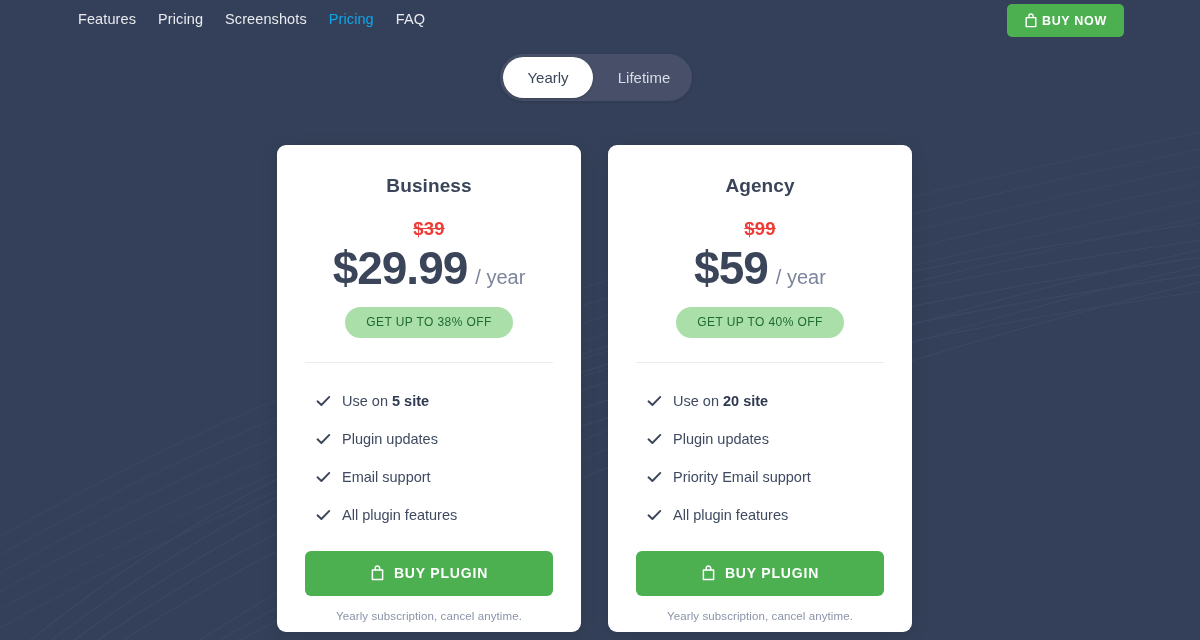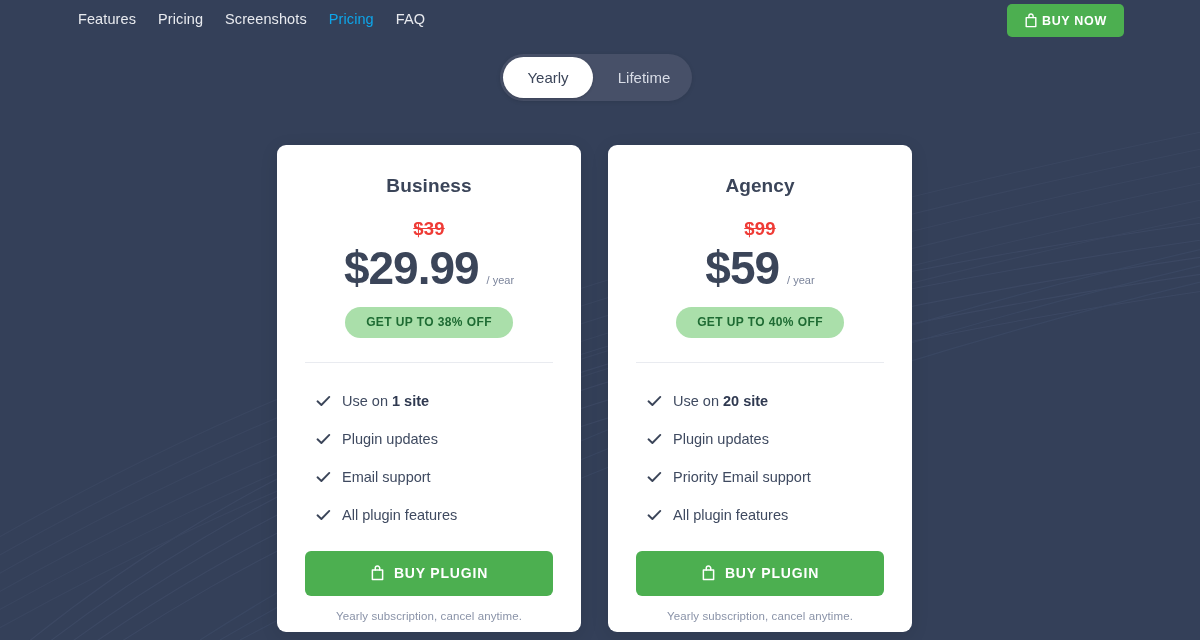--- a/index.html
+++ b/index.html
@@ -155,36 +155,36 @@
     justify-content: center;
   }
   .price-amount {
     font-size: 46px;
     font-weight: bold;
     color: #3b4559;
     letter-spacing: -1px;
     line-height: 1.1;
   }
   .price-period {
-    font-size: 11px;
+    font-size: 20px;
     color: #7b849b;
     margin-left: 8px;
   }
 
   .discount-badge {
     margin-top: 13px;
     height: 31px;
     padding: 0 21px;
     background: #aadfaa;
     border-radius: 16px;
     display: flex;
     align-items: center;
     justify-content: center;
     font-size: 12px;
-    font-weight: bold;
+    font-weight: normal;
     color: #1e6b33;
     letter-spacing: 0.4px;
     white-space: nowrap;
   }
 
   .card-divider {
     width: 248px;
     height: 1px;
     background: #e9ebf0;
     margin-top: 24px;
@@ -305,21 +305,21 @@
 
     <div class="discount-badge">GET UP TO 38% OFF</div>
 
     <div class="card-divider"></div>
 
     <ul class="feature-list">
       <li class="feature-item">
         <svg class="check" width="15" height="12" viewBox="0 0 15 12" fill="none" stroke="#3b4559" stroke-width="1.9" stroke-linecap="round" stroke-linejoin="round">
           <path d="M1.5 6.3 L5.4 10 L13.3 1.9"></path>
         </svg>
-        <span class="feature-text">Use on <b>1 site</b></span>
+        <span class="feature-text">Use on <b>5 site</b></span>
       </li>
       <li class="feature-item">
         <svg class="check" width="15" height="12" viewBox="0 0 15 12" fill="none" stroke="#3b4559" stroke-width="1.9" stroke-linecap="round" stroke-linejoin="round">
           <path d="M1.5 6.3 L5.4 10 L13.3 1.9"></path>
         </svg>
         <span class="feature-text">Plugin updates</span>
       </li>
       <li class="feature-item">
         <svg class="check" width="15" height="12" viewBox="0 0 15 12" fill="none" stroke="#3b4559" stroke-width="1.9" stroke-linecap="round" stroke-linejoin="round">
           <path d="M1.5 6.3 L5.4 10 L13.3 1.9"></path>

